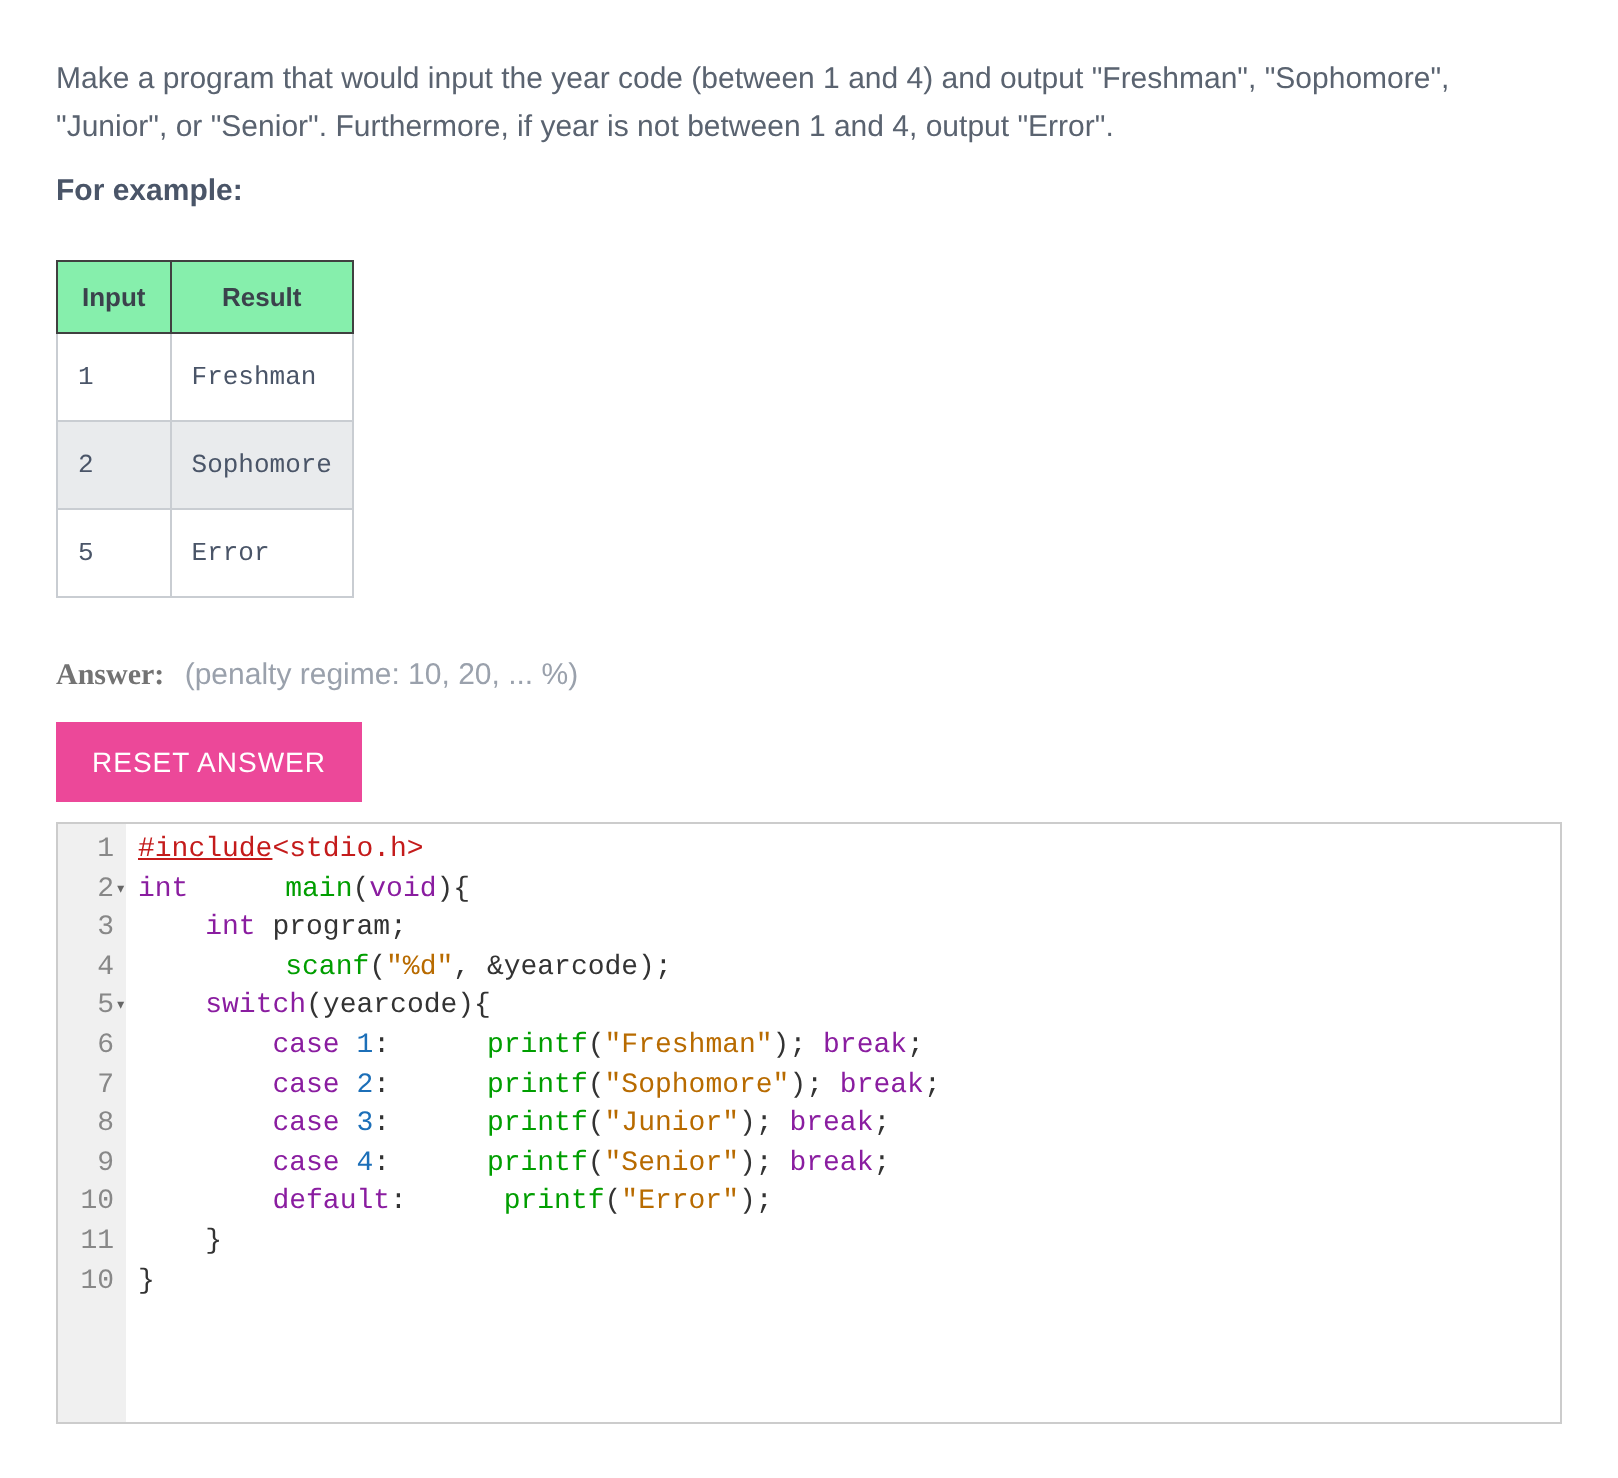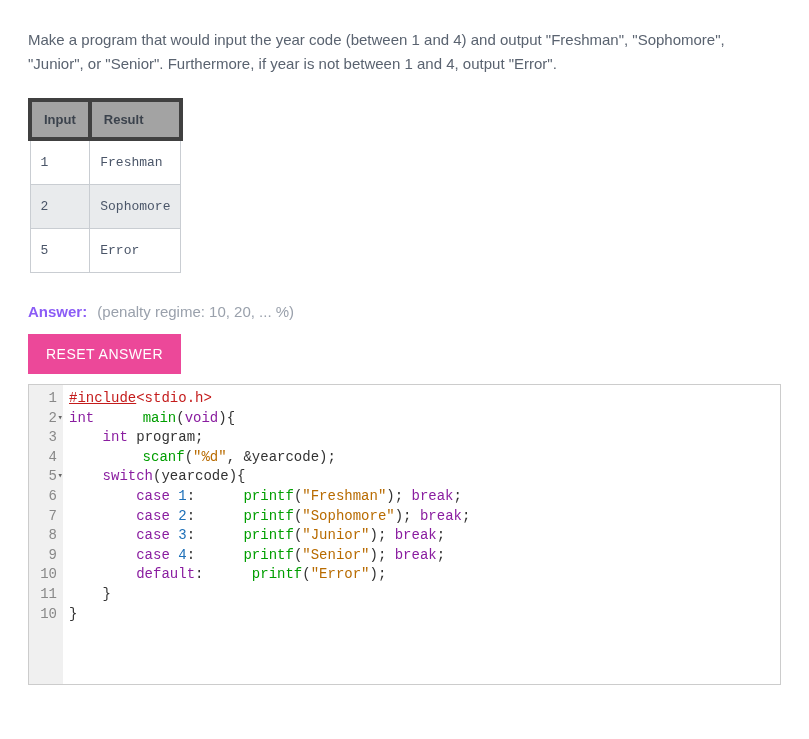--- a/index.html
+++ b/index.html
@@ -28,44 +28,45 @@
     color: #4a5568;
     display: block;
     margin-top: 8px;
   }
   .example-table {
     border-collapse: collapse;
     margin: 22px 0 30px 0;
     font-size: 13px;
   }
   .example-table th {
-    border: 4px solid #404040;
-    background: #a3a3a3;
+    border: 1px solid #404040;
+    background: #86efac;
     padding: 10px 12px;
-    text-align: left;
+    text-align: center;
     font-weight: bold;
     color: #3b424c;
   }
   .example-table td {
     border: 1px solid #c9cdd2;
     padding: 14px 10px;
     font-family: "Courier New", Courier, monospace;
     font-size: 13px;
     color: #4a5568;
   }
   .example-table tr.alt td { background: #e9ebed; }
   .answer-row {
     margin: 14px 0 14px 0;
     color: #9aa1ac;
     font-size: 15px;
   }
   .answer-row .label {
-    color: #8b5cf6;
+    color: #737373;
     font-weight: bold;
     margin-right: 6px;
+    font-family: Liberation Serif, serif;
   }
   .reset-btn {
     background: #ec4899;
     color: #fff;
     border: none;
     padding: 12px 18px;
     font-size: 14px;
     letter-spacing: 0.5px;
     font-weight: 500;
     cursor: pointer;
@@ -111,20 +112,21 @@
   .str  { color: #b86b00; }
   .num  { color: #1c6fb8; }  
 </style>
 </head>
 <body>
 
 <div class="page">
 
   <div class="desc">
     <span>Make a program that would input the year code (between 1 and 4) and output "Freshman", "Sophomore", "Junior", or "Senior". Furthermore, if year is not between 1 and 4, output "Error".</span>
+    <span class="strong">For example:</span>
   </div>
 
   <table class="example-table">
     <thead>
       <tr>
         <th>Input</th>
         <th>Result</th>
       </tr>
     </thead>
     <tbody>

